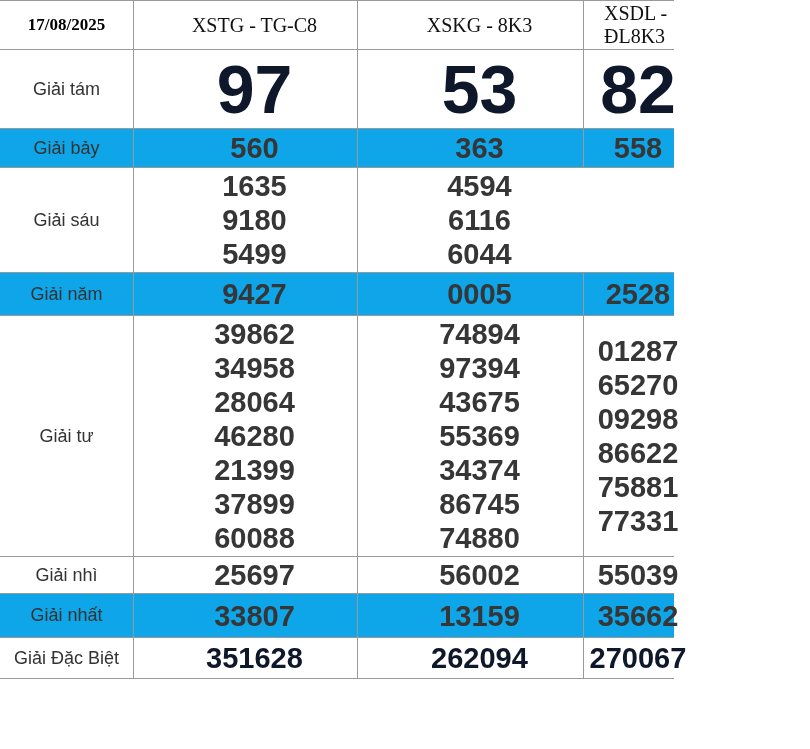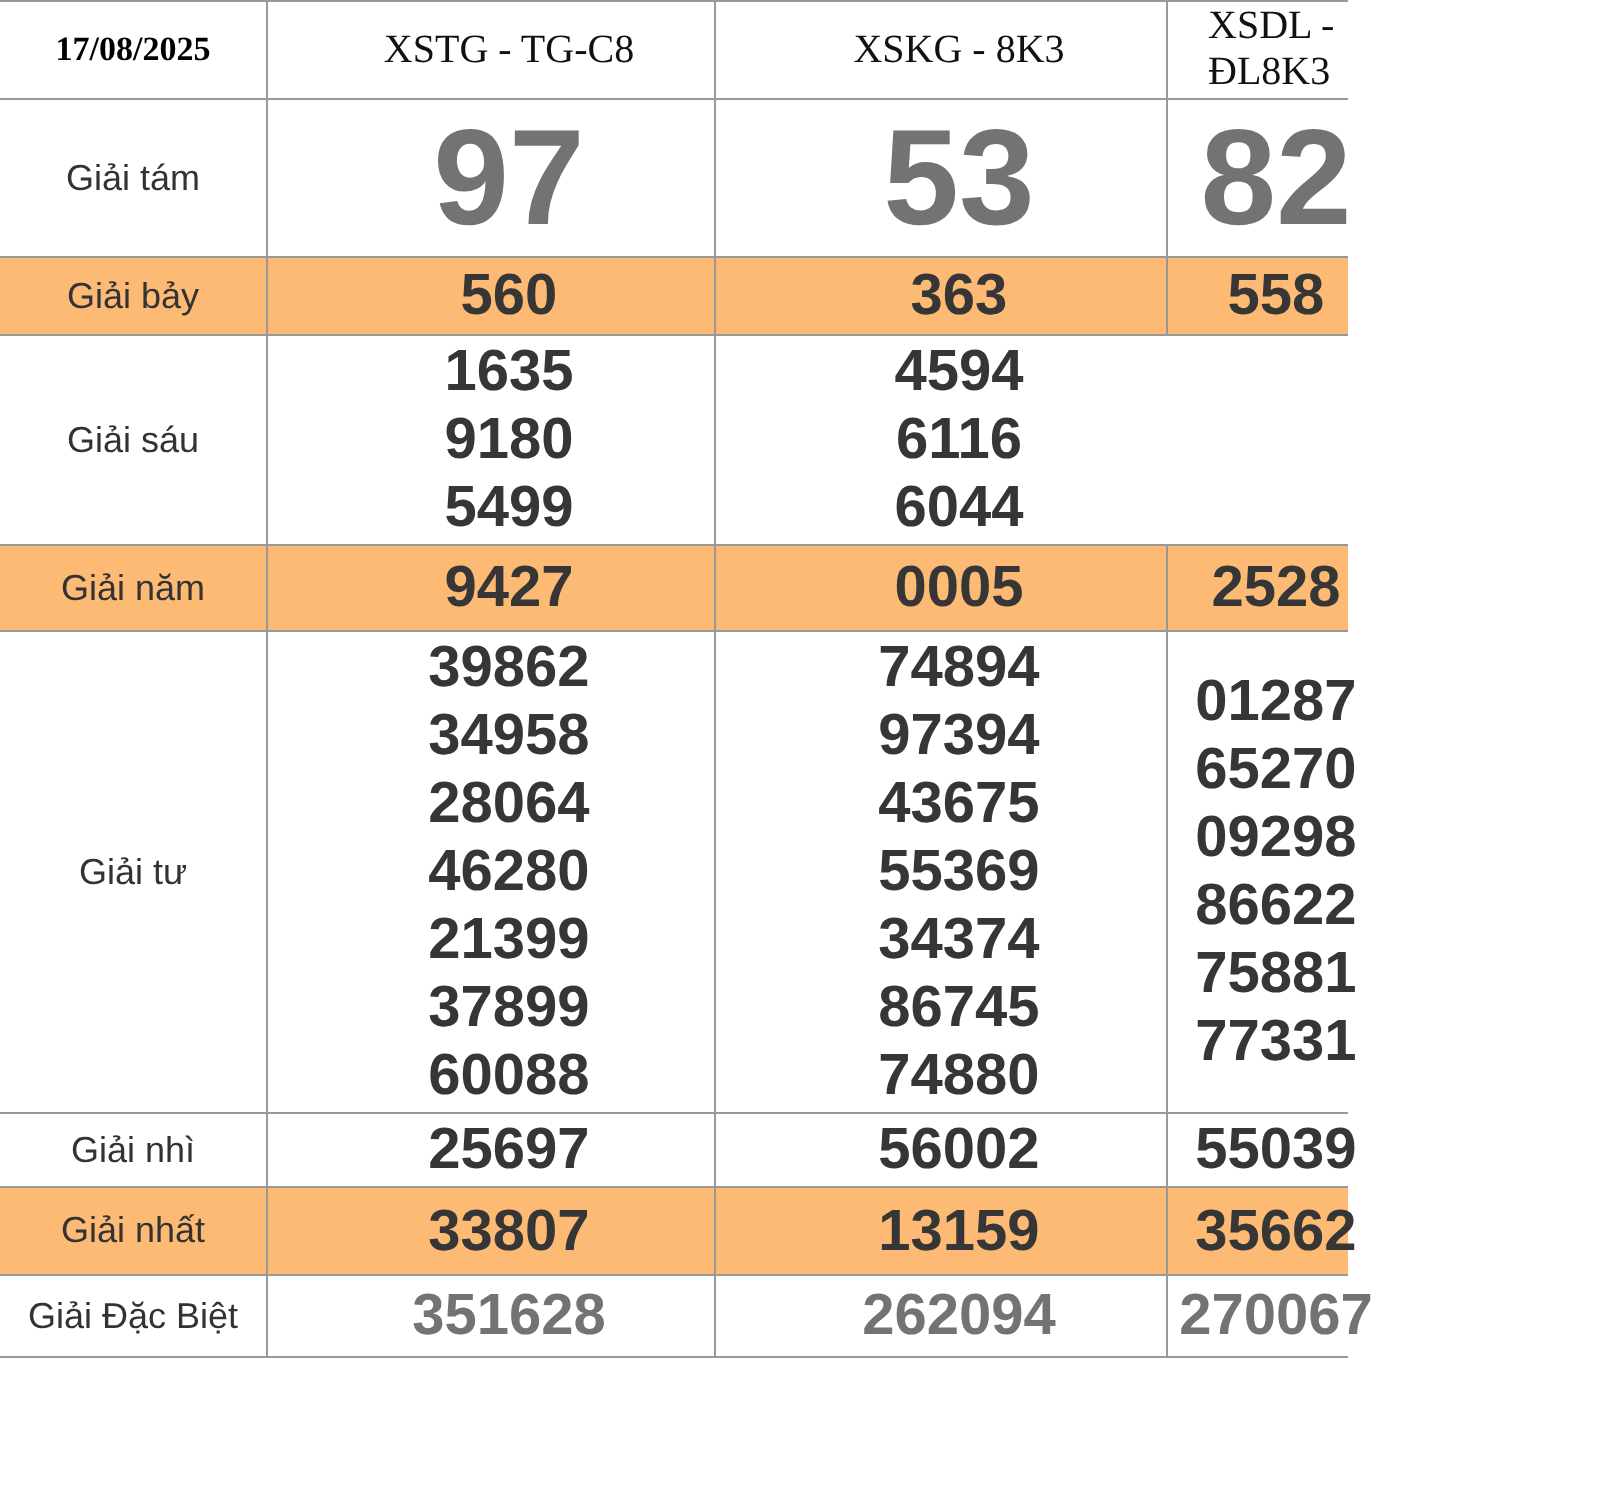--- a/index.html
+++ b/index.html
@@ -17,21 +17,21 @@
     border-top: 1px solid #999;
     box-sizing: border-box;
   }
   .row {
     display: grid;
     grid-template-columns: 133px 224px 226px 1fr;
     border-bottom: 1px solid #999;
     background: #ffffff;
   }
   .row.alt {
-    background: #fdba74;
+    background: #0ea5e9;
   }
   .cell {
     display: flex;
     flex-direction: column;
     justify-content: center;
     align-items: center;
     min-width: 0;
     padding: 1px 2px;
     box-sizing: border-box;
   }
@@ -69,21 +69,21 @@
   
   #rows .row:nth-child(1) { min-height: 76px; }           
   #rows .row:nth-child(1) .num { font-size: 68px; line-height: 76px; }
   #rows .row:nth-child(2) { min-height: 38px; }           
   #rows .row:nth-child(4) { min-height: 42px; }           
   #rows .row:nth-child(7) { min-height: 43px; }           
   #rows .row:nth-child(8) { min-height: 40px; }           
   #rows .row:nth-child(9) { min-height: 48px; margin-top: 19px; }           
   #rows .row:nth-child(9) .num { font-size: 45px; line-height: 48px; }
   #rows .row:nth-child(9) .label-cell { font-size: 19px; }
-  .row.highlight .num { color: #737373; }
+  .row.highlight .num { color: #0f172a; }
 </style>
 </head>
 <body>
 
 <div class="lottery-table">
 
   <div class="row header-row">
     <div class="cell date-cell">17/08/2025</div>
     <div class="cell">XSTG - TG-C8</div>
     <div class="cell">XSKG - 8K3</div>

